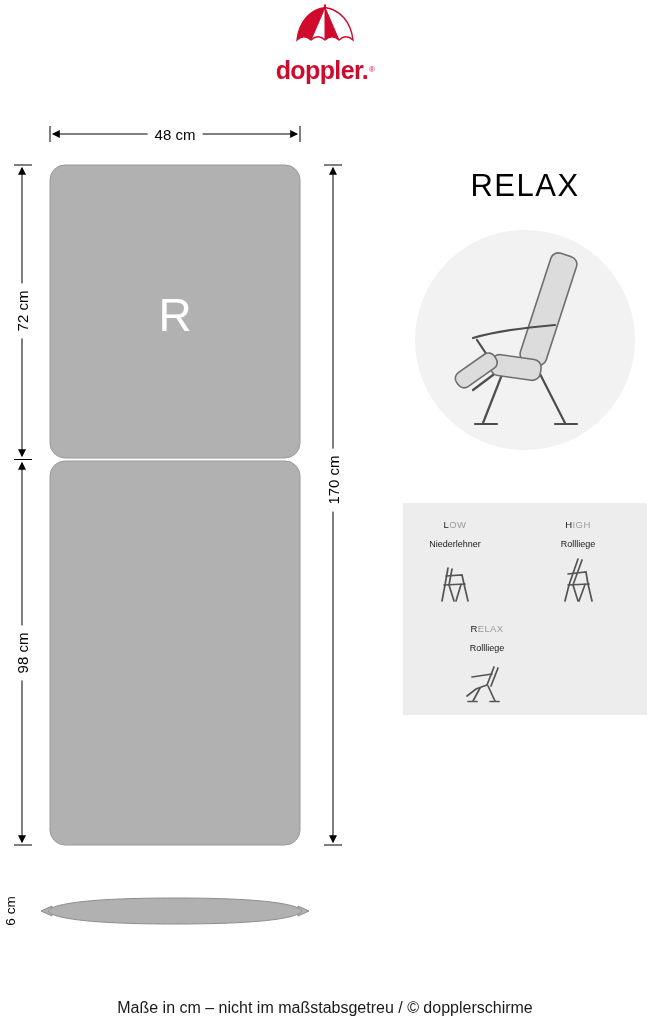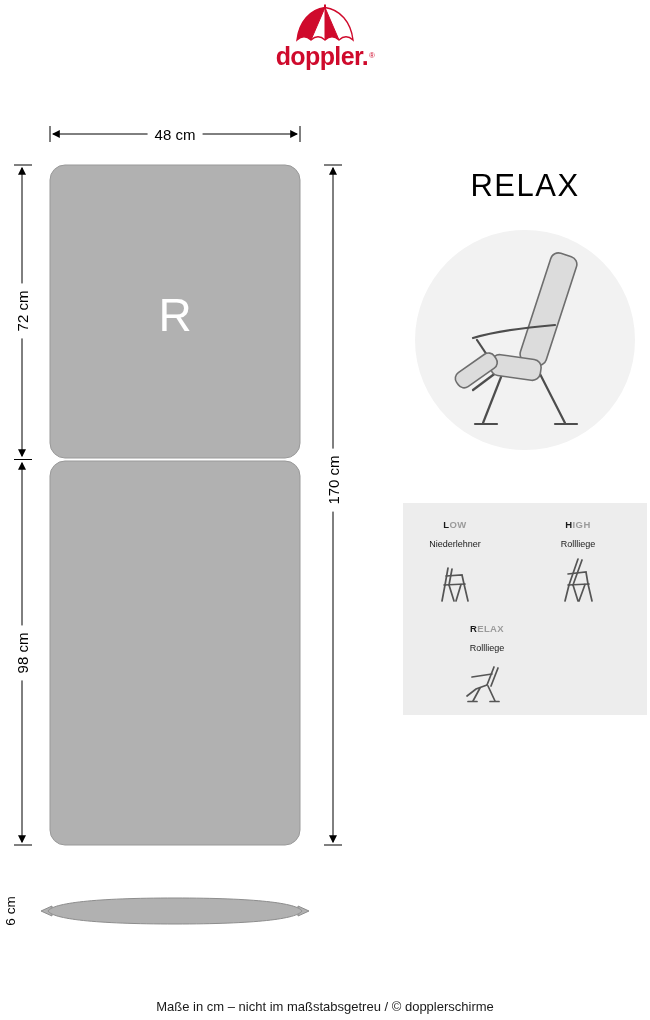--- a/index.html
+++ b/index.html
@@ -3,49 +3,49 @@
 <meta charset="utf-8">
 <style>
   html,body{margin:0;padding:0;}
   body{width:650px;height:1020px;position:relative;background:#ffffff;
        font-family:"Liberation Sans",sans-serif;overflow:hidden;}
   .abs{position:absolute;}
 
   
   .logo-wrap{left:0;right:0;top:4px;text-align:center;}
   .logo-umbrella{display:block;margin:0 auto;}
-  .logo-text{font-size:25px;font-weight:bold;color:#cf0a2c;letter-spacing:-0.6px;line-height:1;margin-top:0;}
+  .logo-text{font-size:25px;font-weight:bold;color:#cf0a2c;letter-spacing:-0.6px;line-height:1;margin-top:14px;}
   .logo-text sup{font-size:8px;vertical-align:7px;margin-left:1px;font-weight:normal;}
 
   
   .dims-svg{position:absolute;left:0;top:0;z-index:1;}
   .dim-label{position:absolute;background:#fff;color:#000;font-size:15px;padding:1px 7px;
              white-space:nowrap;transform:translate(-50%,-50%);z-index:3;}
   .dim-label.v{transform:translate(-50%,-50%) rotate(-90deg);}
   .dim-label.small{font-size:13.5px;padding:1px 5px;}
   .cushion-letter{position:absolute;left:175px;top:315px;transform:translate(-50%,-50%);
                   color:#fff;font-size:46px;z-index:2;}
 
   
   .product-title{position:absolute;left:525px;top:186px;transform:translate(-50%,-50%);
                  font-size:31px;letter-spacing:1.5px;color:#000;}
   .chair-circle{position:absolute;left:415px;top:230px;width:220px;height:220px;
                 border-radius:50%;background:#f2f2f2;}
 
   .types-panel{position:absolute;left:403px;top:503px;width:244px;height:212px;background:#ededed;}
   .type-col{position:absolute;width:84px;text-align:center;}
-  .type-code{font-size:9.5px;font-weight:bold;letter-spacing:0.4px;line-height:1.2;}
+  .type-code{font-size:9.5px;font-weight:normal;letter-spacing:0.4px;line-height:1.2;}
   .code-first{color:#1a1a1a;}
   .code-rest{color:#9b9b9b;}
   .type-name{font-size:9px;color:#1a1a1a;margin-top:9px;line-height:1.2;}
   .type-icon{margin-top:8px;}
   .type-icon.lounge{margin-top:14px;}
 
   .footer-note{position:absolute;left:0;right:0;top:999px;text-align:center;
-               font-size:13px;color:#1a1a1a;}
+               font-size:16px;color:#1a1a1a;}
 </style>
 </head>
 <body>
 
 <div class="abs logo-wrap">
   <svg class="logo-umbrella" width="60" height="40" viewBox="0 0 60 40">
     <line x1="30" y1="0.5" x2="30" y2="5" stroke="#cf0a2c" stroke-width="2"></line>
     <path d="M30,3.5 C15,5.5 4,18 2,36 Q9,29.5 16,36 Q23,29.5 30,36 Q37,29.5 44,36 Q51,29.5 58,36 C56,18 45,5.5 30,3.5 Z" fill="#cf0a2c"></path>
     <path d="M30,3.5 L16,36 Q23,29.5 30,36 Z" fill="#ffffff"></path>
     <path d="M30,3.5 C45,5.5 56,18 58,36 Q51,29.5 44,36 Z" fill="#ffffff"></path>

